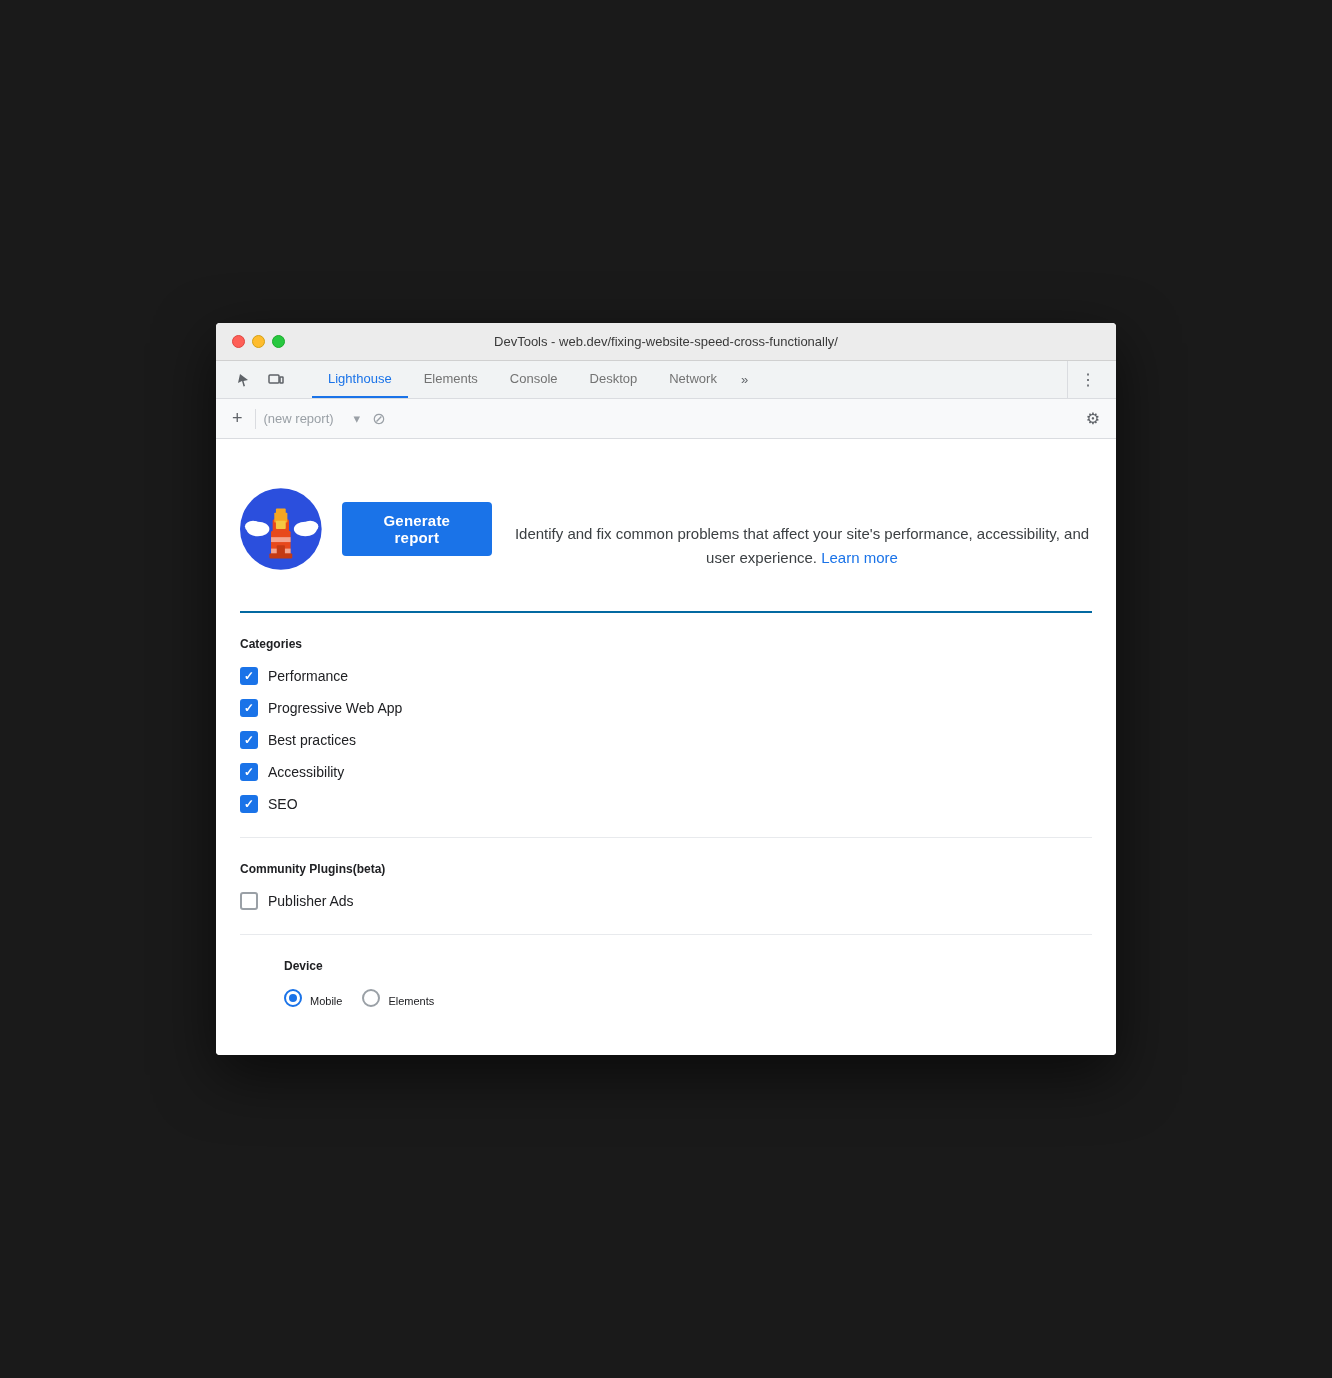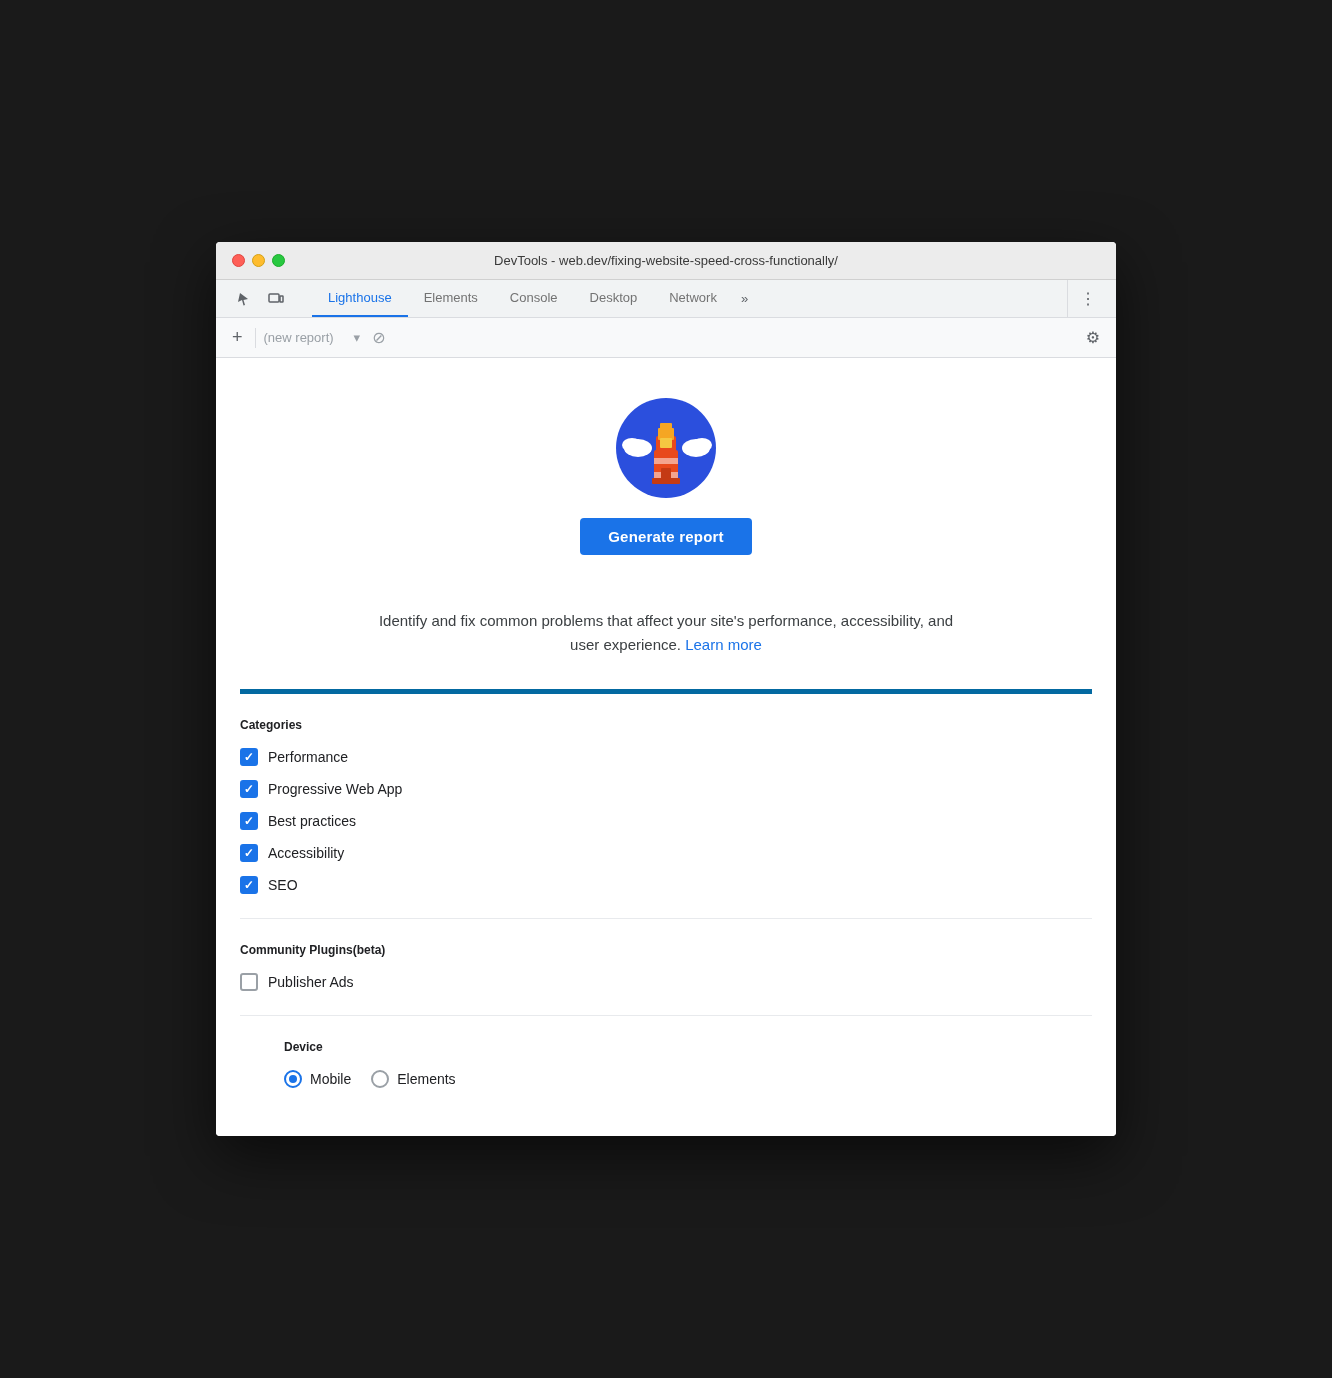--- a/index.html
+++ b/index.html
@@ -179,25 +179,25 @@
     }
 
     
     .main-content {
       padding: 40px 24px 40px;
       background: #fff;
     }
 
     .hero {
       display: flex;
-      flex-direction: column;
+      flex-direction: row;
       align-items: center;
       gap: 20px;
       padding-bottom: 32px;
-      border-bottom: 5px solid #0369a1;
+      border-bottom: 2px solid #0369a1;
     }
 
     
     .lh-logo {
       width: 100px;
       height: 100px;
     }
 
     .generate-btn {
       background: #1a73e8;
@@ -277,23 +277,23 @@
 
     
     .radio-group {
       display: flex;
       align-items: center;
       gap: 20px;
     }
 
     .radio-item {
       display: flex;
-      align-items: center;
+      align-items: flex-end;
       gap: 8px;
-      font-size: 14px;
+      font-size: 11px;
       color: #202124;
       cursor: pointer;
     }
 
     .radio-outer {
       width: 18px;
       height: 18px;
       border-radius: 50%;
       border: 2px solid #1a73e8;
       display: flex;

